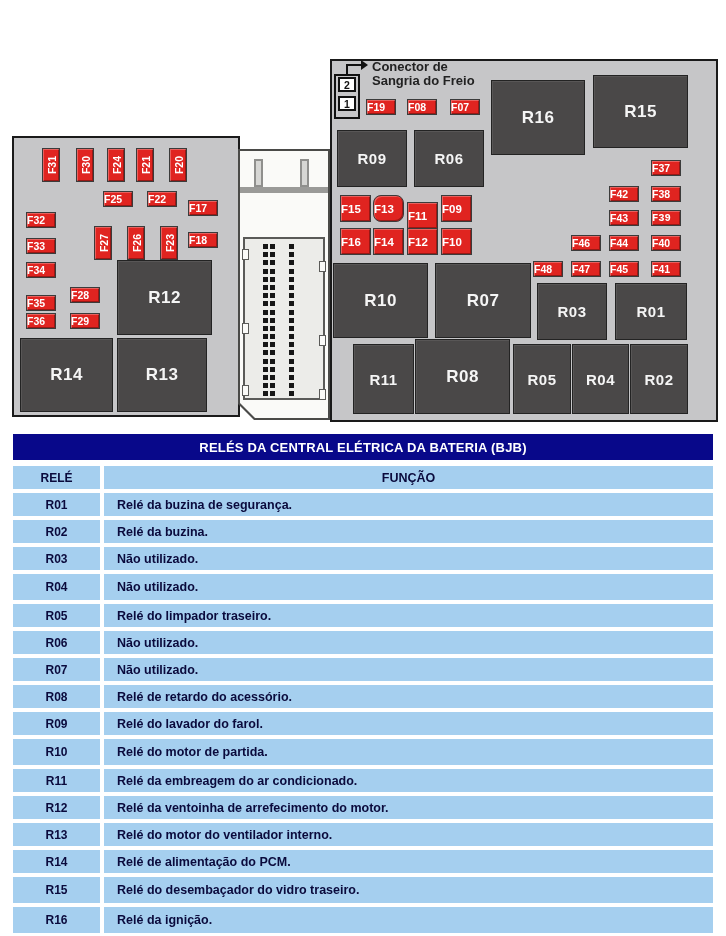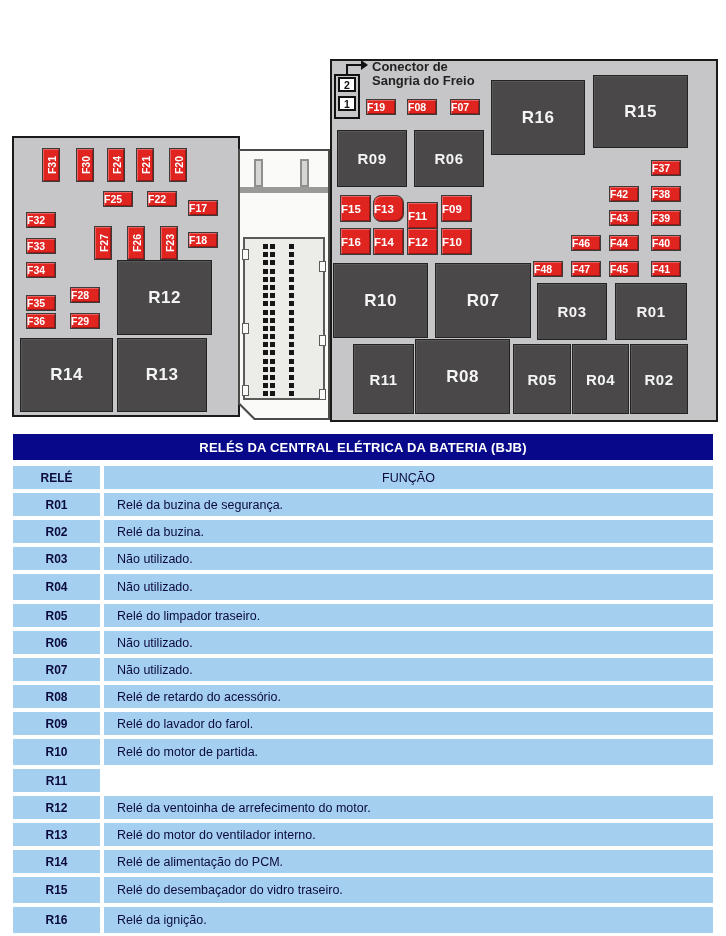--- a/index.html
+++ b/index.html
@@ -62,21 +62,21 @@
                   color: #222; line-height: 14px; z-index: 6; }
   .legend-label span { display: block; }
 
   
   #rtable { position: absolute; left: 13px; top: 466px; width: 700px; }
   .trow { display: flex; gap: 4px; margin-bottom: 4px; height: 23px; }
   .trow.tall { height: 26px; }
   .c1 { width: 87px; background: var(--row_bg); display: flex; align-items: center; justify-content: center;
         font-weight: bold; font-size: 12px; color: var(--table_text); }
   .c2 { flex: 1; background: var(--row_bg); display: flex; align-items: center; padding-left: 13px;
-        font-weight: normal; font-size: 12.5px; color: var(--table_text); }
+        font-weight: bold; font-size: 12.5px; color: var(--table_text); }
   .c2.chead { justify-content: center; padding-left: 0; }
 </style>
 </head>
 <body>
 
 <div id="page">
 
 
   <div id="diagram">
     <div class="panel" id="panelL"></div>
@@ -314,21 +314,21 @@
       </div>
       <div class="fuse h" style="left: 609px; top: 186px;">
         <span>F42</span>
       </div>
       <div class="fuse h" style="left: 651px; top: 186px;">
         <span>F38</span>
       </div>
       <div class="fuse h" style="left: 609px; top: 210px;">
         <span>F43</span>
       </div>
-      <div class="fuse h" style="left: 651px; top: 210px;">
+      <div class="fuse h" style="left: 651px; top: 210px; font-family: Liberation Mono, monospace;">
         <span>F39</span>
       </div>
       <div class="fuse h" style="left: 571px; top: 235px;">
         <span>F46</span>
       </div>
       <div class="fuse h" style="left: 609px; top: 235px;">
         <span>F44</span>
       </div>
       <div class="fuse h" style="left: 651px; top: 235px;">
         <span>F40</span>
@@ -392,20 +392,21 @@
         <div class="trow">
           <div class="c1">R09</div>
           <div class="c2">Relé do lavador do farol.</div>
         </div>
         <div class="trow tall">
           <div class="c1">R10</div>
           <div class="c2">Relé do motor de partida.</div>
         </div>
         <div class="trow">
           <div class="c1">R11</div>
+          <div class="c2">Relé da embreagem do ar condicionado.</div>
         </div>
         <div class="trow">
           <div class="c1">R12</div>
           <div class="c2">Relé da ventoinha de arrefecimento do motor.</div>
         </div>
         <div class="trow">
           <div class="c1">R13</div>
           <div class="c2">Relé do motor do ventilador interno.</div>
         </div>
         <div class="trow">

